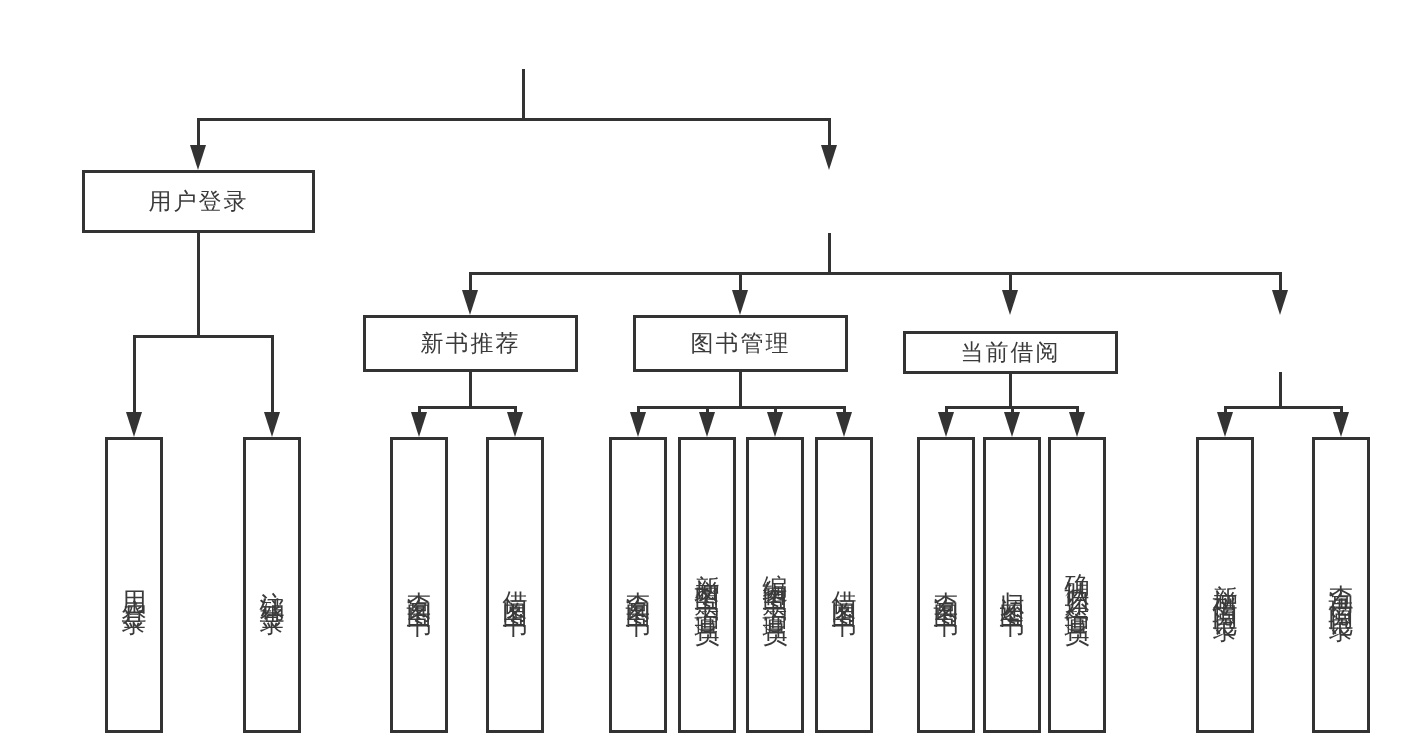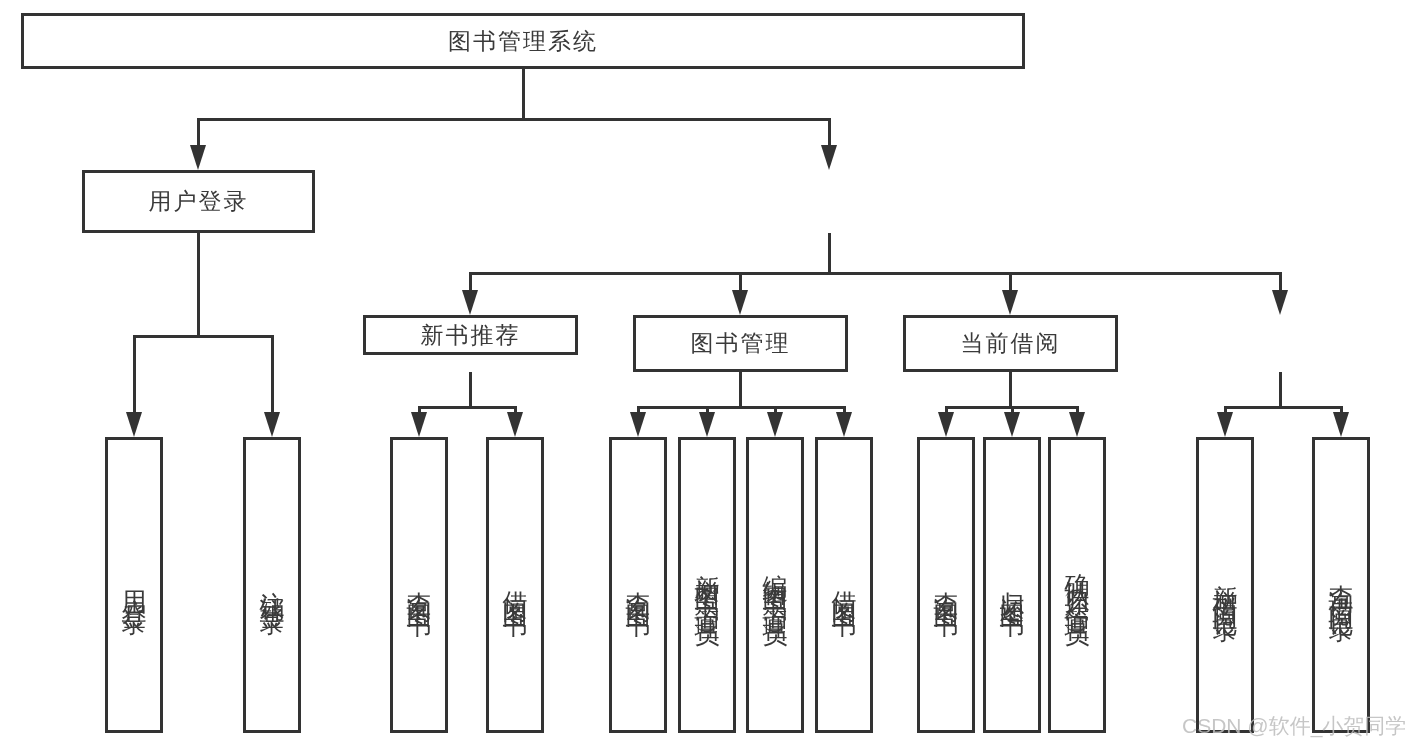--- a/index.html
+++ b/index.html
@@ -15,23 +15,20 @@
   .hl{position:absolute;height:3px;background:var(--line);}
   .vl{position:absolute;width:3px;background:var(--line);}
   .ah{position:absolute;width:0;height:0;border-left:8px solid transparent;border-right:8px solid transparent;border-top:25px solid var(--line);}
   .wm{position:absolute;left:1182px;top:712px;font-size:21px;color:var(--watermark);white-space:nowrap;z-index:10;opacity:.85;}
 </style>
 </head>
 <body>
 
 <div class="canvas">
 
-  <div class="box" style="left:21px;top:13px;width:1004px;height:56px">
-    <span class="lbl">图书管理系统</span>
-  </div>
 
   <div class="vl" style="left:522px;top:69px;height:49px"></div>
   <div class="hl" style="left:197px;top:118px;width:634px"></div>
   <div class="vl" style="left:197px;top:118px;height:29px"></div>
   <div class="ah" style="left:190px;top:145px"></div>
   <div class="vl" style="left:828px;top:118px;height:29px"></div>
   <div class="ah" style="left:821px;top:145px"></div>
 
   <div class="box" style="left:82px;top:170px;width:233px;height:63px">
     <span class="lbl">用户登录</span>
@@ -48,27 +45,27 @@
   <div class="hl" style="left:469px;top:272px;width:813px"></div>
   <div class="vl" style="left:469px;top:272px;height:20px"></div>
   <div class="ah" style="left:462px;top:290px"></div>
   <div class="vl" style="left:739px;top:272px;height:20px"></div>
   <div class="ah" style="left:732px;top:290px"></div>
   <div class="vl" style="left:1009px;top:272px;height:20px"></div>
   <div class="ah" style="left:1002px;top:290px"></div>
   <div class="vl" style="left:1279px;top:272px;height:20px"></div>
   <div class="ah" style="left:1272px;top:290px"></div>
 
-  <div class="box" style="left:363px;top:315px;width:215px;height:40px">
+  <div class="box" style="left:363px;top:315px;width:215px;height:57px">
     <span class="lbl">新书推荐</span>
   </div>
   <div class="box" style="left:633px;top:315px;width:215px;height:57px">
     <span class="lbl">图书管理</span>
   </div>
-  <div class="box" style="left:903px;top:315px;width:215px;height:57px">
+  <div class="box" style="left:903px;top:331px;width:215px;height:43px">
     <span class="lbl">当前借阅</span>
   </div>
 
   <div class="vl" style="left:469px;top:372px;height:34px"></div>
   <div class="hl" style="left:418px;top:406px;width:99px"></div>
   <div class="vl" style="left:418px;top:406px;height:8px"></div>
   <div class="ah" style="left:411px;top:412px"></div>
   <div class="vl" style="left:514px;top:406px;height:8px"></div>
   <div class="ah" style="left:507px;top:412px"></div>
 
@@ -132,15 +129,14 @@
   <div class="box leaf" style="left:1048px">
     <span class="vlbl">确认归还（管理员）</span>
   </div>
   <div class="box leaf" style="left:1196px">
     <span class="vlbl">新增借阅记录</span>
   </div>
   <div class="box leaf" style="left:1312px">
     <span class="vlbl">查询借阅记录</span>
   </div>
 
-  <div class="wm">CSDN @软件_小贺同学</div>
 
 </div>
 
 </body></html>

